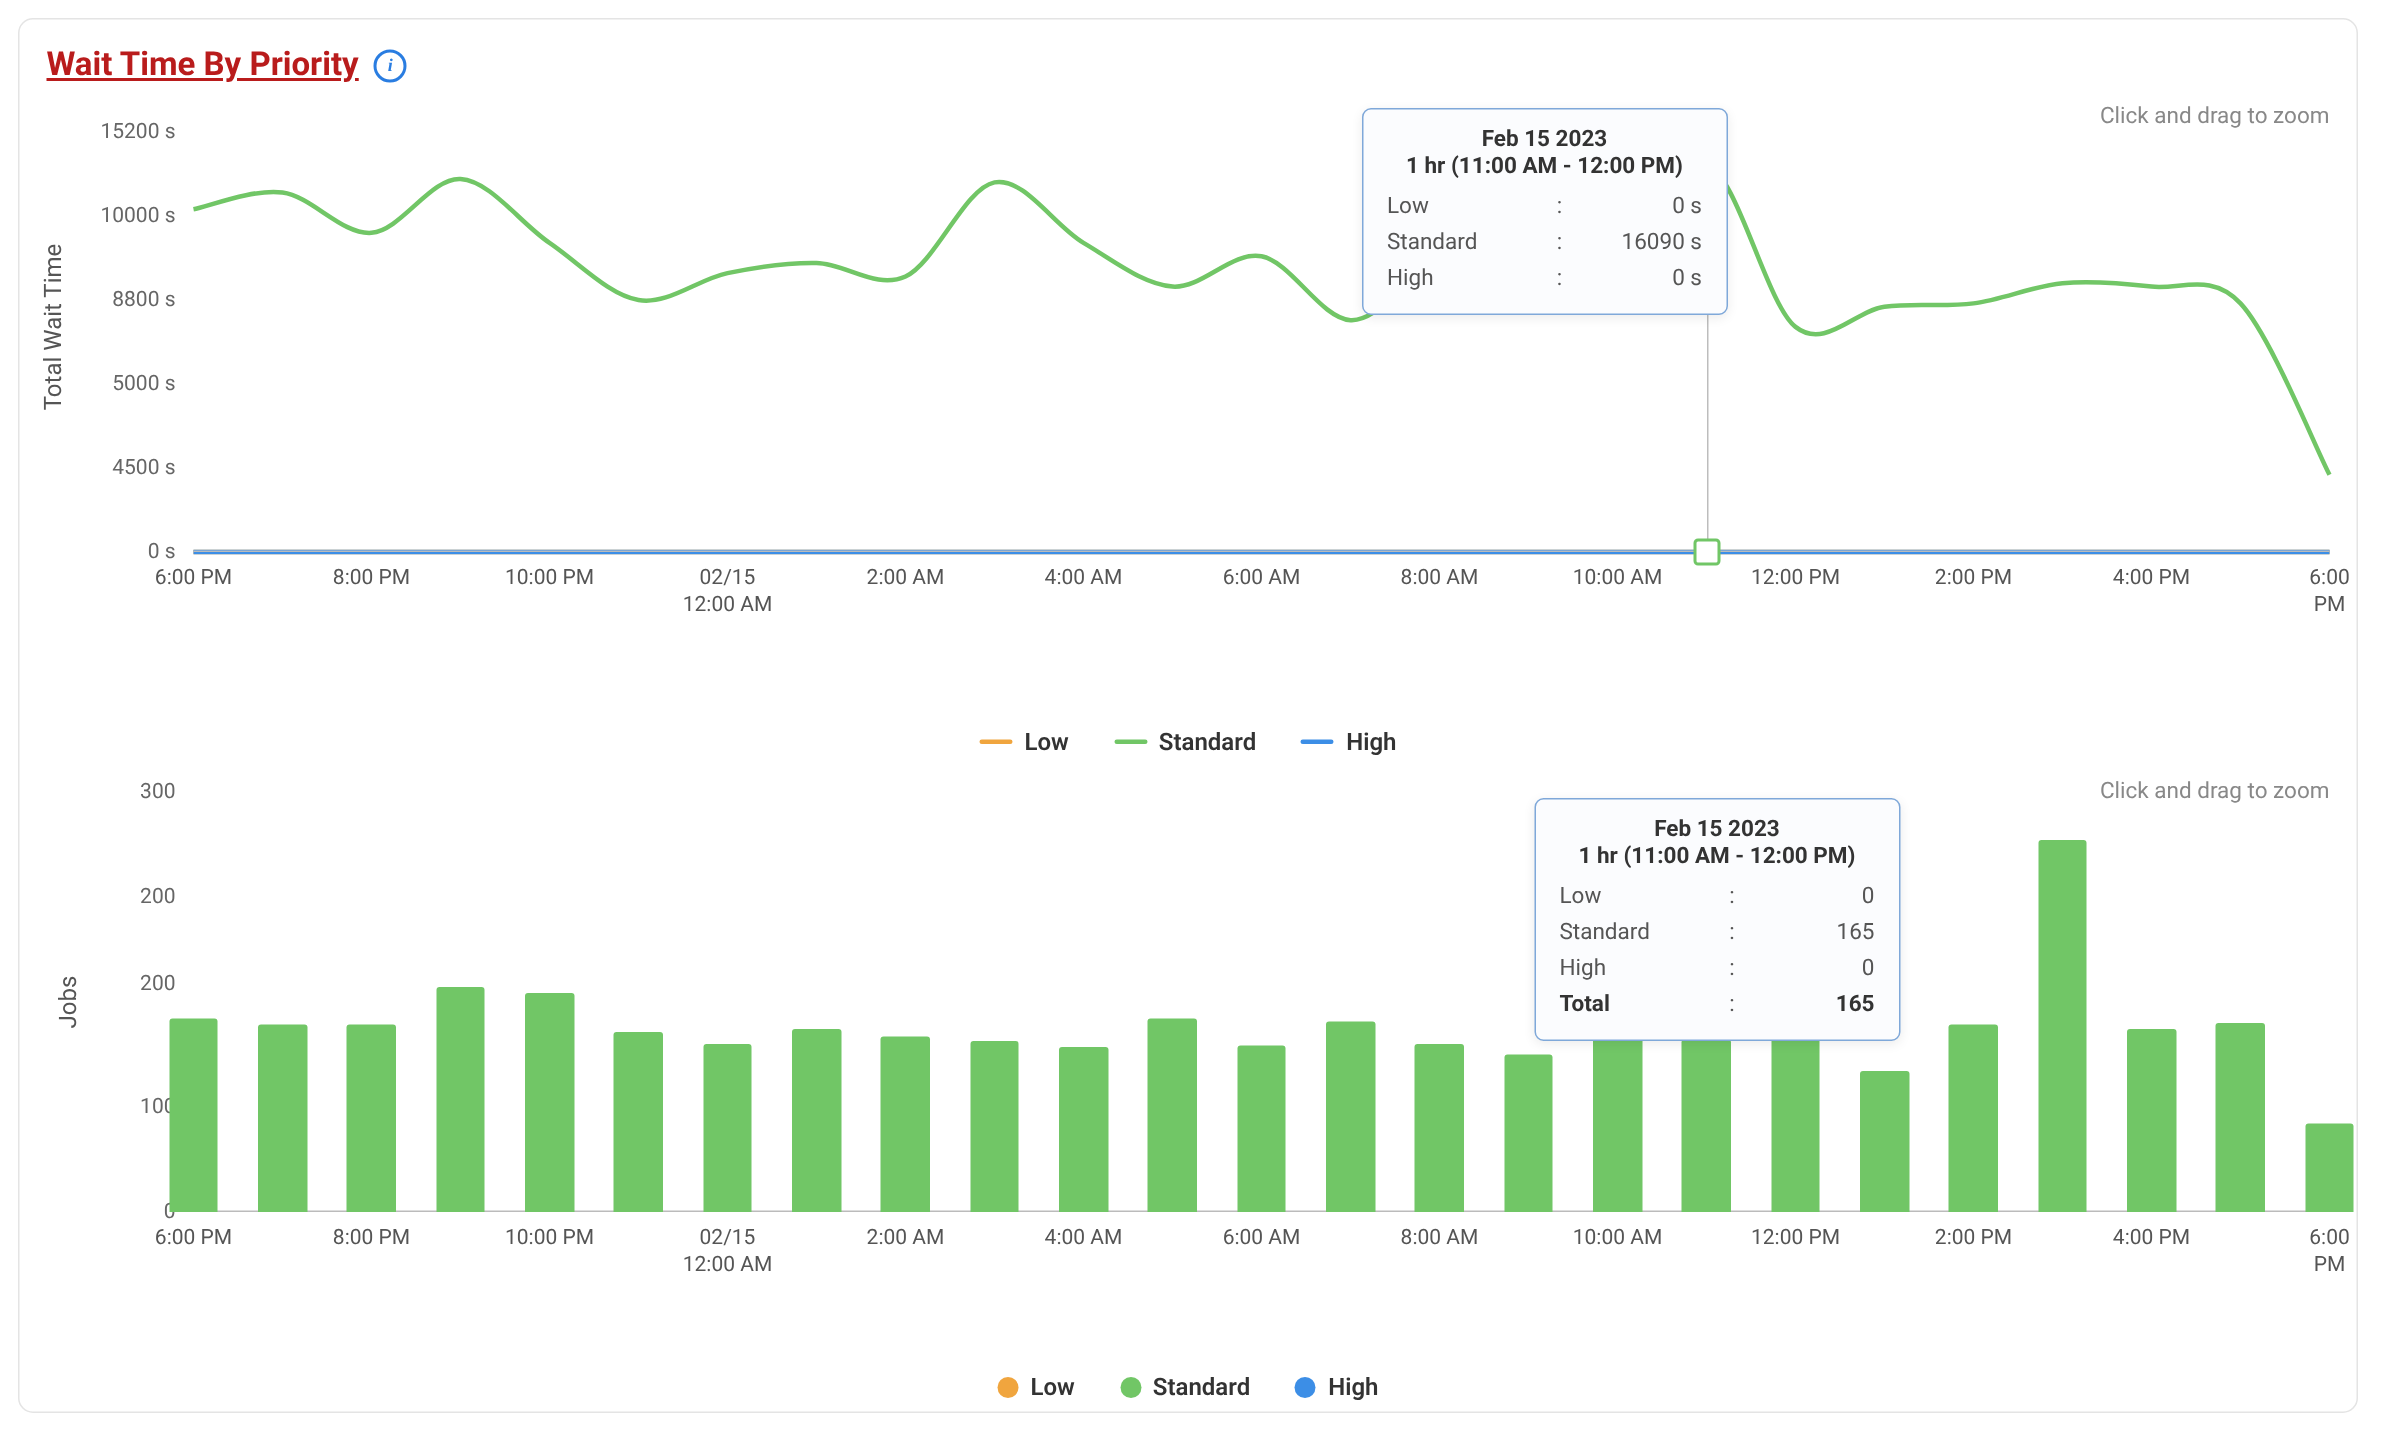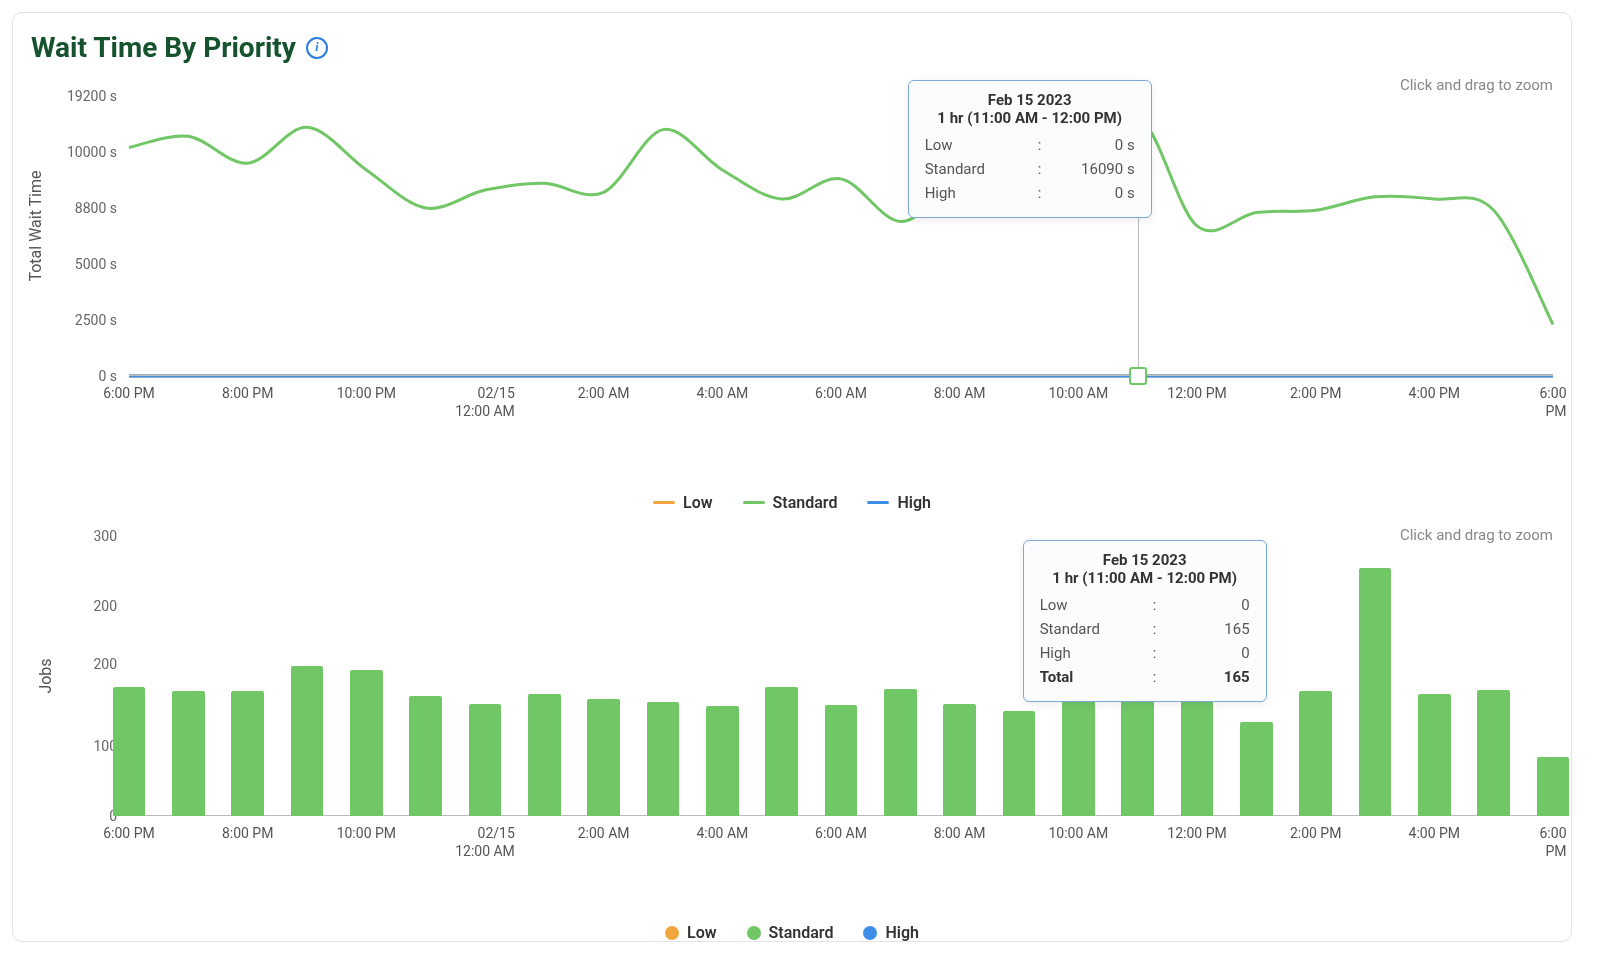--- a/index.html
+++ b/index.html
@@ -1,30 +1,30 @@
 <!DOCTYPE html>
 <html><head>
 <meta charset="utf-8">
 <style>
   html,body{margin:0;padding:0;background:#fff;font-family:-apple-system,BlinkMacSystemFont,"Segoe UI",Roboto,"Helvetica Neue",Arial,sans-serif;color:#333;}
   .panel{border:1px solid #e4e4e4;border-radius:10px;margin:12px;padding:18px 18px 10px 18px;box-sizing:border-box;width:1560px;height:930px;position:relative;}
   .title-row{display:flex;align-items:center;gap:10px;}
-  .title{font-size:28px;font-weight:700;color:#14532d;}
+  .title{font-size:22px;font-weight:700;color:#b91c1c;text-decoration:underline;}
   .info-icon{width:18px;height:18px;border:2px solid #2a7de1;border-radius:50%;display:inline-flex;align-items:center;justify-content:center;color:#2a7de1;font-size:12px;font-weight:700;font-style:italic;font-family:Georgia,serif;}
   .chart-block{position:relative;}
   .zoom-hint{position:absolute;right:0;top:0;color:#888;font-size:15px;}
   .plot{position:relative;}
   .y-axis-title{position:absolute;left:-10px;top:50%;transform:translate(-50%,-50%) rotate(-90deg);transform-origin:center;color:#555;font-size:16px;}
   .y-labels{position:absolute;left:0;top:0;bottom:0;width:72px;}
   .y-label{position:absolute;right:6px;transform:translateY(-50%);color:#666;font-size:14px;white-space:nowrap;}
   .plot-area{position:absolute;left:78px;right:0;top:0;bottom:0;}
   .x-axis-line{position:absolute;left:0;right:0;height:0;border-top:1px solid #bbb;}
   .x-ticks{position:absolute;left:78px;right:0;}
   .x-tick{position:absolute;top:0;transform:translateX(-50%);text-align:center;color:#555;font-size:14px;line-height:1.3;}
-  .x-tick .sub{display:block;text-align:right;}
+  .x-tick .sub{display:block;}
   .legend{display:flex;justify-content:center;gap:30px;padding:22px 0 8px 0;font-size:16px;color:#333;font-weight:600;}
   .legend .item{display:flex;align-items:center;gap:8px;}
   .swatch-line{width:22px;height:3px;border-radius:2px;}
   .swatch-dot{width:14px;height:14px;border-radius:50%;}
   .tooltip{position:absolute;background:#fbfcfe;border:1px solid #7fa8d9;border-radius:6px;box-shadow:0 2px 8px rgba(0,0,0,.08);padding:10px 16px 12px 16px;min-width:210px;color:#555;font-size:15px;}
   .tooltip .tt-title{text-align:center;font-weight:700;color:#333;}
   .tooltip .tt-sub{text-align:center;font-weight:700;color:#333;margin-bottom:6px;}
   .tooltip .tt-row{display:flex;justify-content:space-between;gap:12px;line-height:1.6;}
   .tooltip .tt-row .k{min-width:80px;}
   .tooltip .tt-row .c{width:10px;text-align:center;}
@@ -46,25 +46,25 @@
     <span class="info-icon">i</span>
   </div>
 
   <div class="chart-block" id="chart0" style="margin-top:12px;height:340px;">
     <div class="zoom-hint">Click and drag to zoom</div>
     <div class="y-axis-title" style="left:4px;top:150px;">Total Wait Time</div>
 
     <div class="plot" style="position:absolute;left:20px;right:0;top:20px;height:280px;">
       <div class="y-labels" id="ylab0">
           <div class="y-label" style="top: 280px;">0 s</div>
-          <div class="y-label" style="top: 224px;">2500 s</div>
+          <div class="y-label" style="top: 224px;">4500 s</div>
           <div class="y-label" style="top: 168px;">5000 s</div>
           <div class="y-label" style="top: 112px;">8800 s</div>
           <div class="y-label" style="top: 56px; text-align: right;">10000 s</div>
-          <div class="y-label" style="top: 0px;">19200 s</div>
+          <div class="y-label" style="top: 0px;">15200 s</div>
         </div>
       <div class="plot-area" id="area0">
         <svg id="svg0" style="position:absolute;inset:0;width:100%;height:100%;overflow:visible;">
             <path d="M 0 280 C 9.888888888888888 280, 39.55555555555556 280, 59.33333333333333 280 C 79.1111111111111 280, 98.88888888888889 280, 118.66666666666666 280 C 138.44444444444443 280, 158.22222222222223 280, 178 280 C 197.77777777777777 280, 217.55555555555554 280, 237.33333333333331 280 C 257.1111111111111 280, 276.8888888888889 280, 296.6666666666667 280 C 316.44444444444446 280, 336.22222222222223 280, 356 280 C 375.77777777777777 280, 395.5555555555556 280, 415.33333333333337 280 C 435.11111111111114 280, 454.88888888888886 280, 474.66666666666663 280 C 494.4444444444444 280, 514.2222222222222 280, 534 280 C 553.7777777777778 280, 573.5555555555557 280, 593.3333333333334 280 C 613.1111111111111 280, 632.8888888888889 280, 652.6666666666666 280 C 672.4444444444443 280, 692.2222222222222 280, 712 280 C 731.7777777777778 280, 751.5555555555554 280, 771.3333333333333 280 C 791.1111111111111 280, 810.8888888888889 280, 830.6666666666667 280 C 850.4444444444446 280, 870.2222222222223 280, 890 280 C 909.7777777777777 280, 929.5555555555554 280, 949.3333333333333 280 C 969.1111111111111 280, 988.8888888888889 280, 1008.6666666666667 280 C 1028.4444444444446 280, 1048.2222222222222 280, 1068 280 C 1087.7777777777778 280, 1107.5555555555554 280, 1127.3333333333333 280 C 1147.111111111111 280, 1166.888888888889 280, 1186.6666666666667 280 C 1206.4444444444446 280, 1226.2222222222222 280, 1246 280 C 1265.7777777777778 280, 1285.5555555555554 280, 1305.3333333333333 280 C 1325.111111111111 280, 1344.888888888889 280, 1364.6666666666667 280 C 1384.4444444444446 280, 1414.111111111111 280, 1424 280" fill="none" stroke="#f0a53e" stroke-width="3"></path>
             <path d="M 0 51.52000000000001 C 9.888888888888888 49.65333333333334, 39.55555555555556 37.70666666666666, 59.33333333333333 40.31999999999999 C 79.1111111111111 42.93333333333332, 98.88888888888889 68.69333333333333, 118.66666666666666 67.19999999999999 C 138.44444444444443 65.70666666666665, 158.22222222222223 30.23999999999998, 178 31.359999999999985 C 197.77777777777777 32.47999999999999, 217.55555555555554 60.48000000000001, 237.33333333333331 73.92000000000002 C 257.1111111111111 87.36000000000001, 276.8888888888889 108.64, 296.6666666666667 112 C 316.44444444444446 115.36, 336.22222222222223 98.18666666666665, 356 94.07999999999998 C 375.77777777777777 89.97333333333331, 395.5555555555556 86.98666666666668, 415.33333333333337 87.36000000000001 C 435.11111111111114 87.73333333333335, 454.88888888888886 105.28, 474.66666666666663 96.32 C 494.4444444444444 87.35999999999999, 514.2222222222222 37.33333333333332, 534 33.599999999999994 C 553.7777777777778 29.866666666666664, 573.5555555555557 62.346666666666685, 593.3333333333334 73.92000000000002 C 613.1111111111111 85.49333333333335, 632.8888888888889 101.54666666666665, 652.6666666666666 103.03999999999999 C 672.4444444444443 104.53333333333333, 692.2222222222222 79.14666666666669, 712 82.88000000000002 C 731.7777777777778 86.61333333333336, 751.5555555555554 124.32000000000001, 771.3333333333333 125.44 C 791.1111111111111 126.55999999999999, 810.8888888888889 92.58666666666666, 830.6666666666667 89.6 C 850.4444444444446 86.61333333333333, 870.2222222222223 103.78666666666668, 890 107.52000000000001 C 909.7777777777777 111.25333333333334, 929.5555555555554 126.1344, 949.3333333333333 112 C 969.1111111111111 97.8656, 988.8888888888889 19.72693333333332, 1008.6666666666667 22.713599999999985 C 1028.4444444444446 25.70026666666665, 1048.2222222222222 114.29226666666665, 1068 129.92 C 1087.7777777777778 145.54773333333333, 1107.5555555555554 119.09333333333335, 1127.3333333333333 116.48000000000002 C 1147.111111111111 113.86666666666669, 1166.888888888889 116.85333333333335, 1186.6666666666667 114.24000000000001 C 1206.4444444444446 111.62666666666667, 1226.2222222222222 102.66666666666666, 1246 100.79999999999998 C 1265.7777777777778 98.93333333333331, 1285.5555555555554 100.79999999999998, 1305.3333333333333 103.03999999999999 C 1325.111111111111 105.28, 1344.888888888889 93.33333333333334, 1364.6666666666667 114.24000000000001 C 1384.4444444444446 135.14666666666668, 1414.111111111111 209.44000000000003, 1424 228.48000000000002" fill="none" stroke="#71c666" stroke-width="3"></path>
             <path d="M 0 280 C 9.888888888888888 280, 39.55555555555556 280, 59.33333333333333 280 C 79.1111111111111 280, 98.88888888888889 280, 118.66666666666666 280 C 138.44444444444443 280, 158.22222222222223 280, 178 280 C 197.77777777777777 280, 217.55555555555554 280, 237.33333333333331 280 C 257.1111111111111 280, 276.8888888888889 280, 296.6666666666667 280 C 316.44444444444446 280, 336.22222222222223 280, 356 280 C 375.77777777777777 280, 395.5555555555556 280, 415.33333333333337 280 C 435.11111111111114 280, 454.88888888888886 280, 474.66666666666663 280 C 494.4444444444444 280, 514.2222222222222 280, 534 280 C 553.7777777777778 280, 573.5555555555557 280, 593.3333333333334 280 C 613.1111111111111 280, 632.8888888888889 280, 652.6666666666666 280 C 672.4444444444443 280, 692.2222222222222 280, 712 280 C 731.7777777777778 280, 751.5555555555554 280, 771.3333333333333 280 C 791.1111111111111 280, 810.8888888888889 280, 830.6666666666667 280 C 850.4444444444446 280, 870.2222222222223 280, 890 280 C 909.7777777777777 280, 929.5555555555554 280, 949.3333333333333 280 C 969.1111111111111 280, 988.8888888888889 280, 1008.6666666666667 280 C 1028.4444444444446 280, 1048.2222222222222 280, 1068 280 C 1087.7777777777778 280, 1107.5555555555554 280, 1127.3333333333333 280 C 1147.111111111111 280, 1166.888888888889 280, 1186.6666666666667 280 C 1206.4444444444446 280, 1226.2222222222222 280, 1246 280 C 1265.7777777777778 280, 1285.5555555555554 280, 1305.3333333333333 280 C 1325.111111111111 280, 1344.888888888889 280, 1364.6666666666667 280 C 1384.4444444444446 280, 1414.111111111111 280, 1424 280" fill="none" stroke="#3c8ee6" stroke-width="3"></path>
           </svg>
         <div class="x-axis-line" style="bottom:0;"></div>
         <div id="hoverline0" class="hover-line" style="left: 1008.67px;"></div>
         <div id="diamond0" class="diamond" style="left: 1008.67px; top: 22.7136px;"></div>

